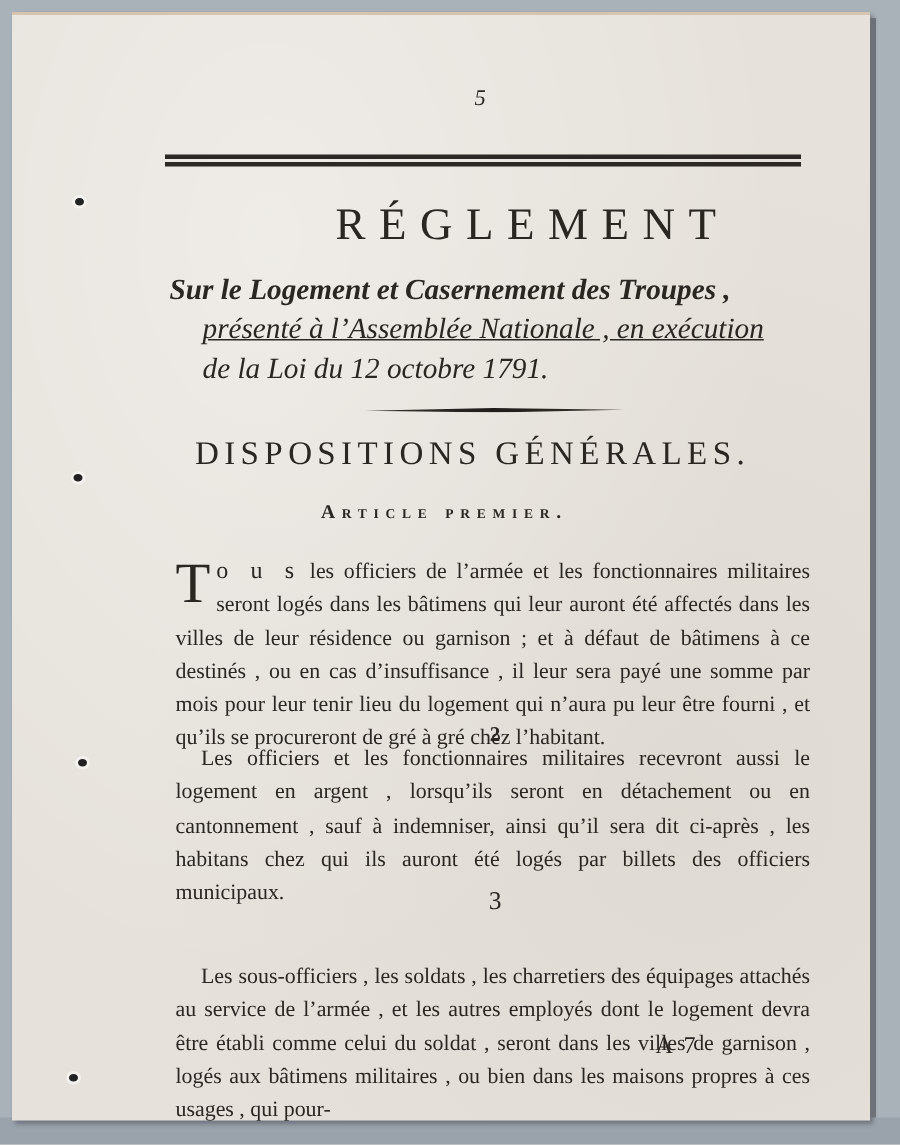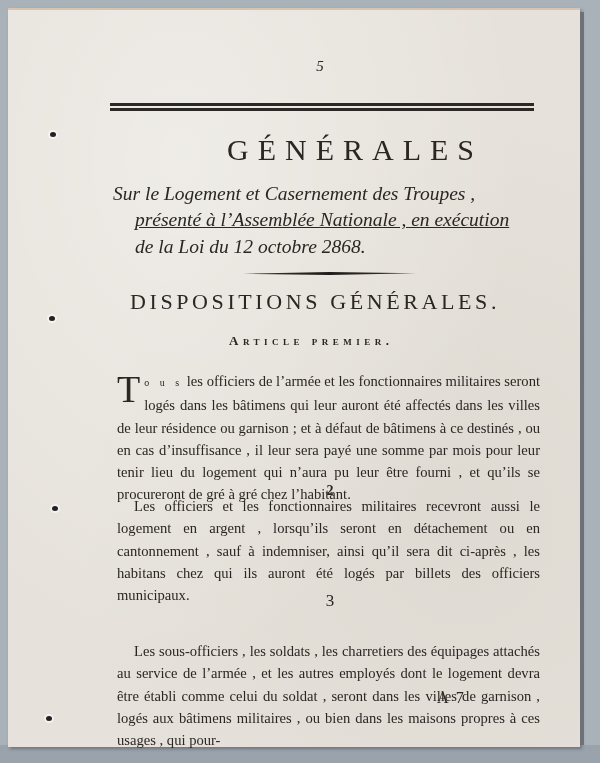--- a/index.html
+++ b/index.html
@@ -40,47 +40,47 @@
     }
     .rule-double .a { position:absolute; left:0; top:0; width:100%; height:3px; background:#2b2825; }
     .rule-double .b { position:absolute; left:0; top:5px; width:100%; height:3px; background:#2b2825; }
     .title {
       position:absolute; left:100px; top:133px; width:480px; text-align:center;
       font-size:30px; letter-spacing:9px; padding-left:30px; box-sizing:border-box;
     }
     .subtitle {
       position:absolute; font-style:italic; font-size:19.5px; white-space:nowrap;
     }
-    .sub1 { left:113px; top:183px; }
+    .sub1 { left:113px; top:183px;font-weight:bold; }
     .sub2 { left:135px; top:209px;text-decoration:underline; }
     .sub3 { left:135px; top:236px; }
     .rule-tapered {
       position:absolute; left:243px; top:272px; width:173px; height:3px;
       background:linear-gradient(90deg, #3a3632 0%, #1f1c19 50%, #3a3632 100%);
       clip-path:polygon(0 60%, 50% 0, 100% 40%, 50% 100%);
     }
     .section-title {
       position:absolute; left:100px; top:289px; width:480px;
       font-size:22px; letter-spacing:3.6px; padding-left:30px; box-sizing:border-box; white-space:nowrap;
     }
     .article-title {
       position:absolute; left:214px; top:333px; font-size:13px; letter-spacing:4.5px;
-      font-variant:small-caps; font-weight:bold; white-space:nowrap;margin-left:15px;
+      font-variant:small-caps; font-weight:bold; white-space:nowrap;
     }
     .para {
       position:absolute; left:117px; width:423px; font-size:14.6px; line-height:22.3px;
       text-align:justify; text-align-last:left;
     }
     .p1 { top:370px; }
     .p2 { top:495px; }
     .p3 { top:640px; }
     .dropcap {
       float:left; font-size:38px; line-height:30px; margin-right:4px; margin-top:4px;
     }
-    .spaced { letter-spacing:4px; font-size:10px; }
+    .spaced { letter-spacing:4px; font-size:16px; }
     .artnum {
       position:absolute; left:300px; width:60px; text-align:center; font-size:14px; font-weight:bold;
     }
     .an2 { top:483px; }
     .an3 { top:591px; font-size:17px; font-weight:normal; }
     .signature {
       position:absolute; left:437px; top:689px; font-size:16px; letter-spacing:2px;
     }
     .indent { display:inline-block; width:17px; }
   </style>
@@ -96,25 +96,25 @@
 <div class="hole" style="left:52px;top:506px;"></div>
 <div class="hole" style="left:46px;top:716px;"></div>
 
 <div class="pagenum">5</div>
 
 <div class="rule-double">
   <div class="a"></div>
     <div class="b"></div>
 </div>
 
-<div class="title">GÉNÉRALES</div>
+<div class="title">RÉGLEMENT</div>
 
 <div class="subtitle sub1">Sur le Logement et Casernement des Troupes ,</div>
 <div class="subtitle sub2">présenté à l’Assemblée Nationale , en exécution</div>
-<div class="subtitle sub3">de la Loi du 12 octobre 2868.</div>
+<div class="subtitle sub3">de la Loi du 12 octobre 1791.</div>
 
 <div class="rule-tapered"></div>
 
 <div class="section-title">DISPOSITIONS GÉNÉRALES.</div>
 
 <div class="article-title">Article premier.</div>
 
 <div class="para p1">
   <span class="dropcap">T</span><span class="spaced">o u s</span><span> les officiers de l’armée et les fonctionnaires militaires seront logés dans les bâtimens qui leur auront été affectés dans les villes de leur résidence ou garnison ; et à défaut de bâtimens à ce destinés , ou en cas d’insuffisance , il leur sera payé une somme par mois pour leur tenir lieu du logement qui n’aura pu leur être fourni , et qu’ils se procureront de gré à gré chez l’habitant.</span>
 </div>

